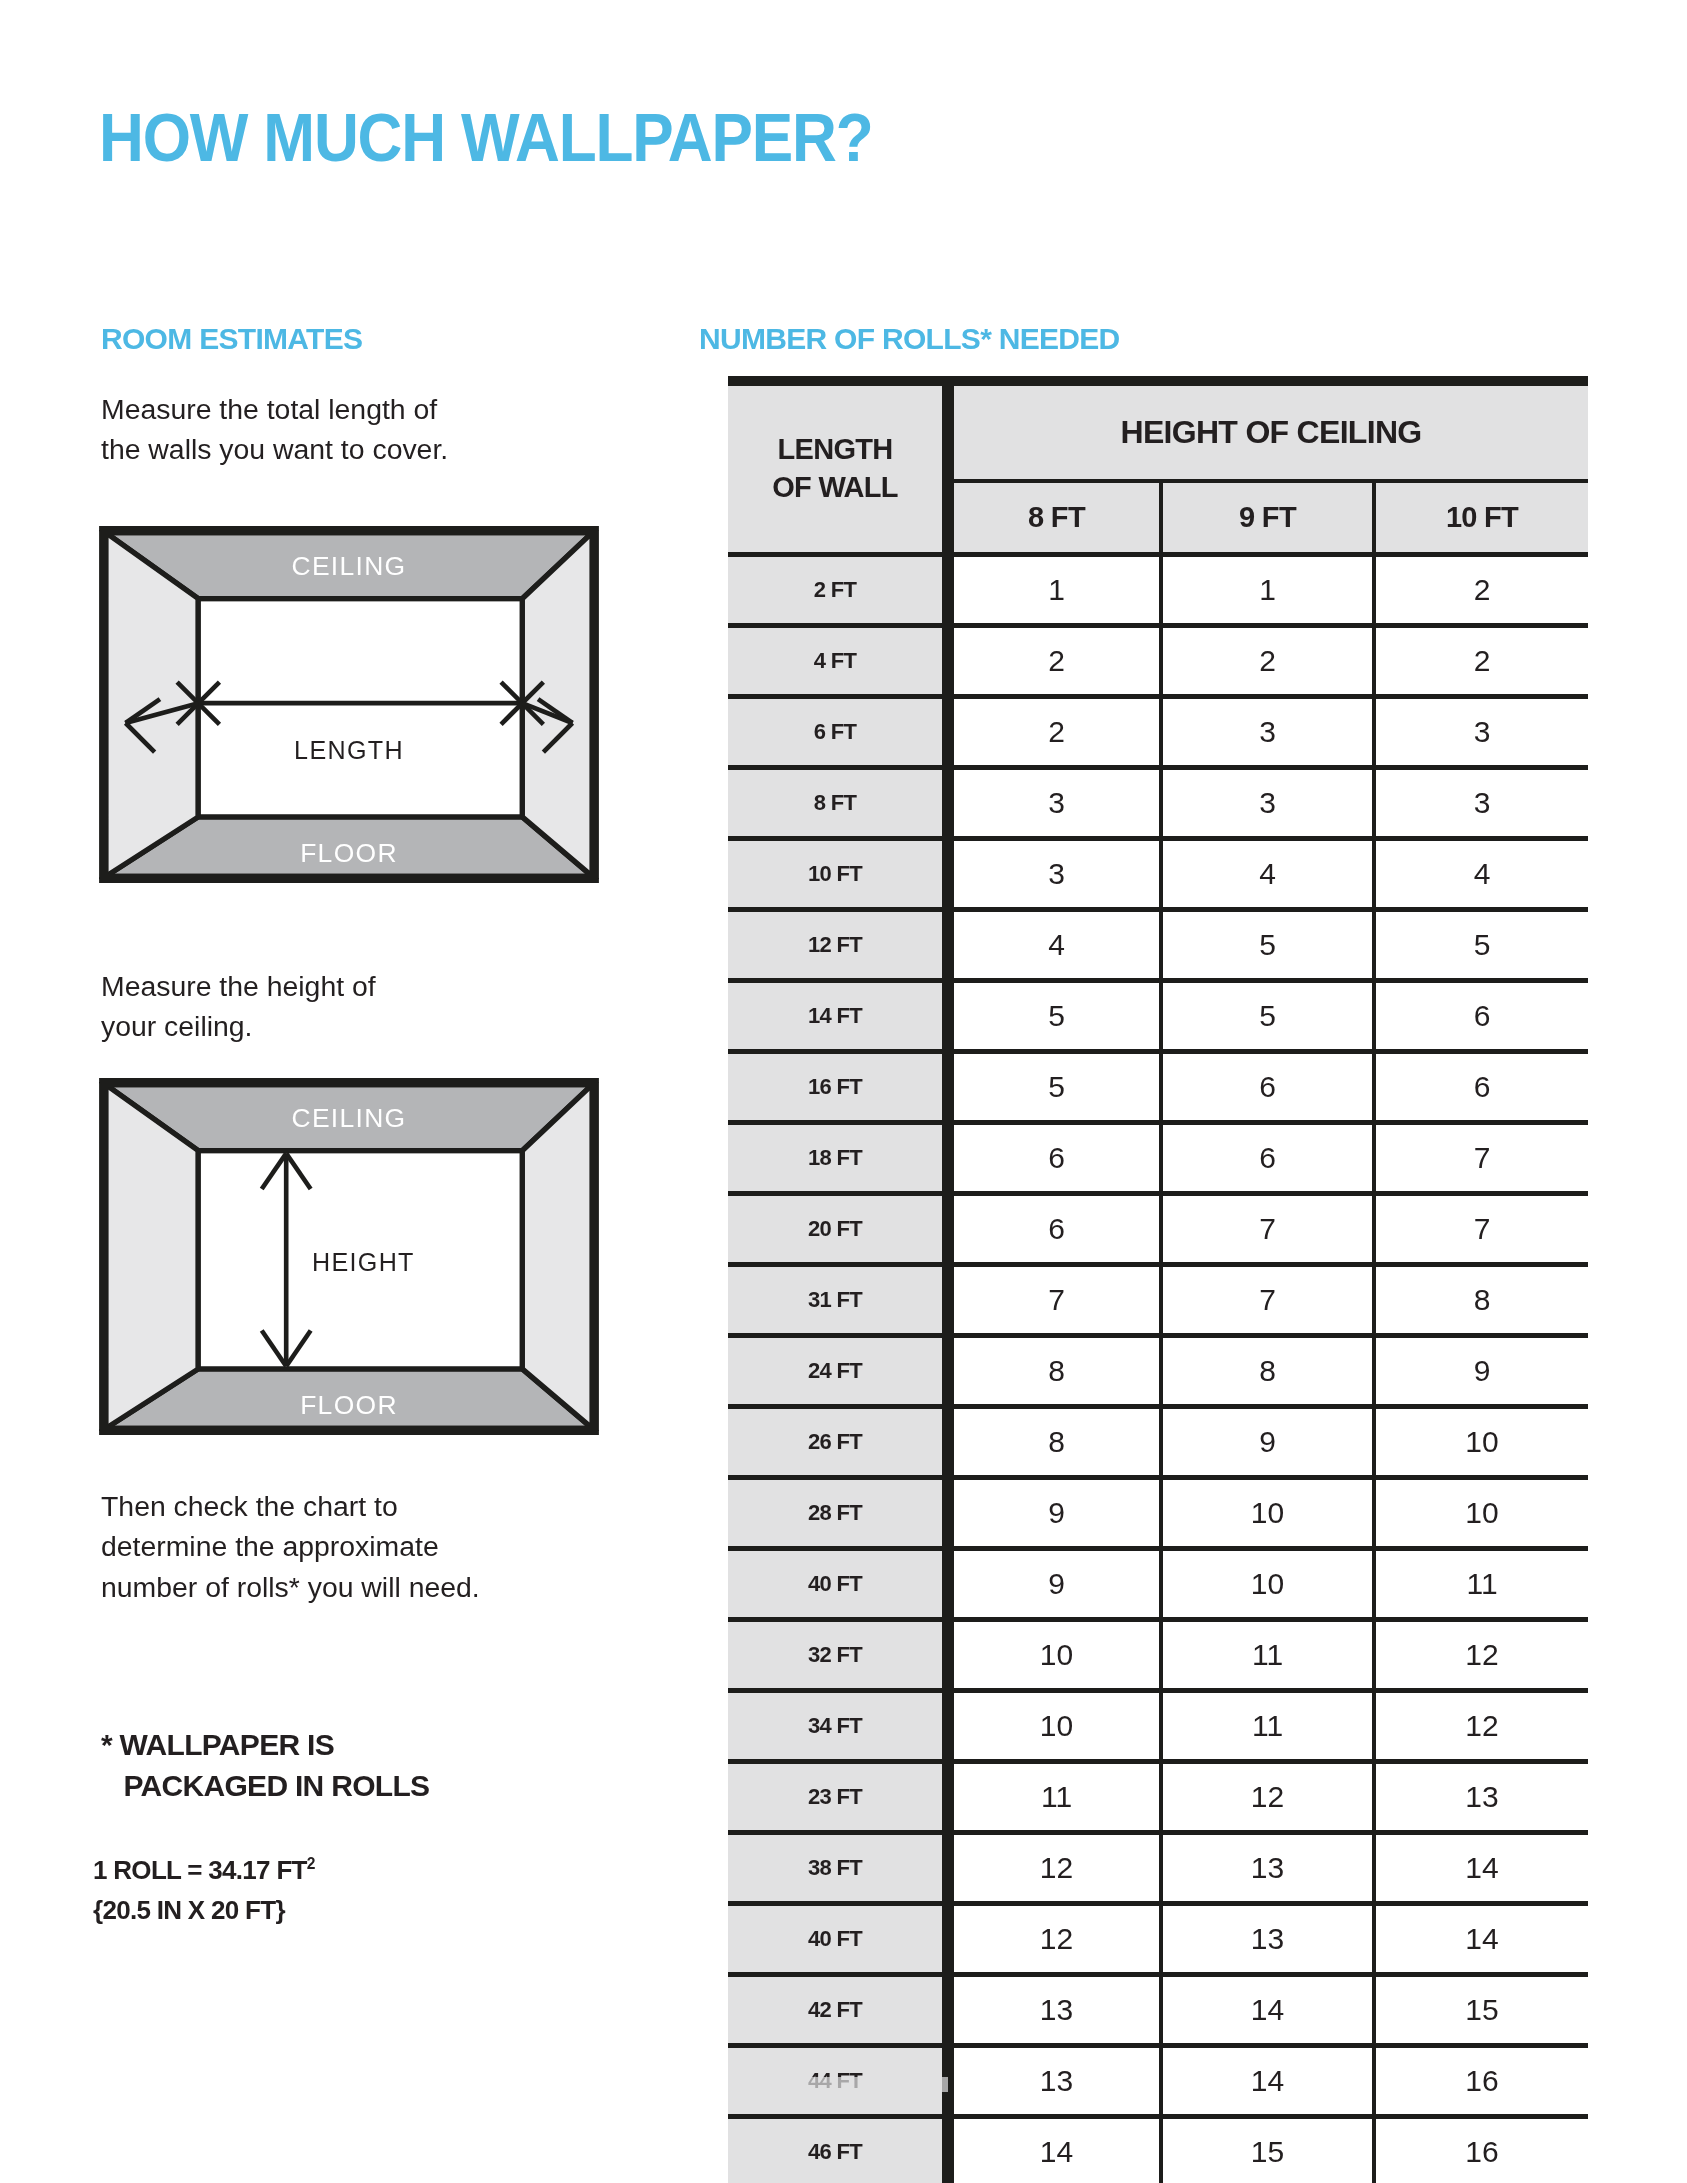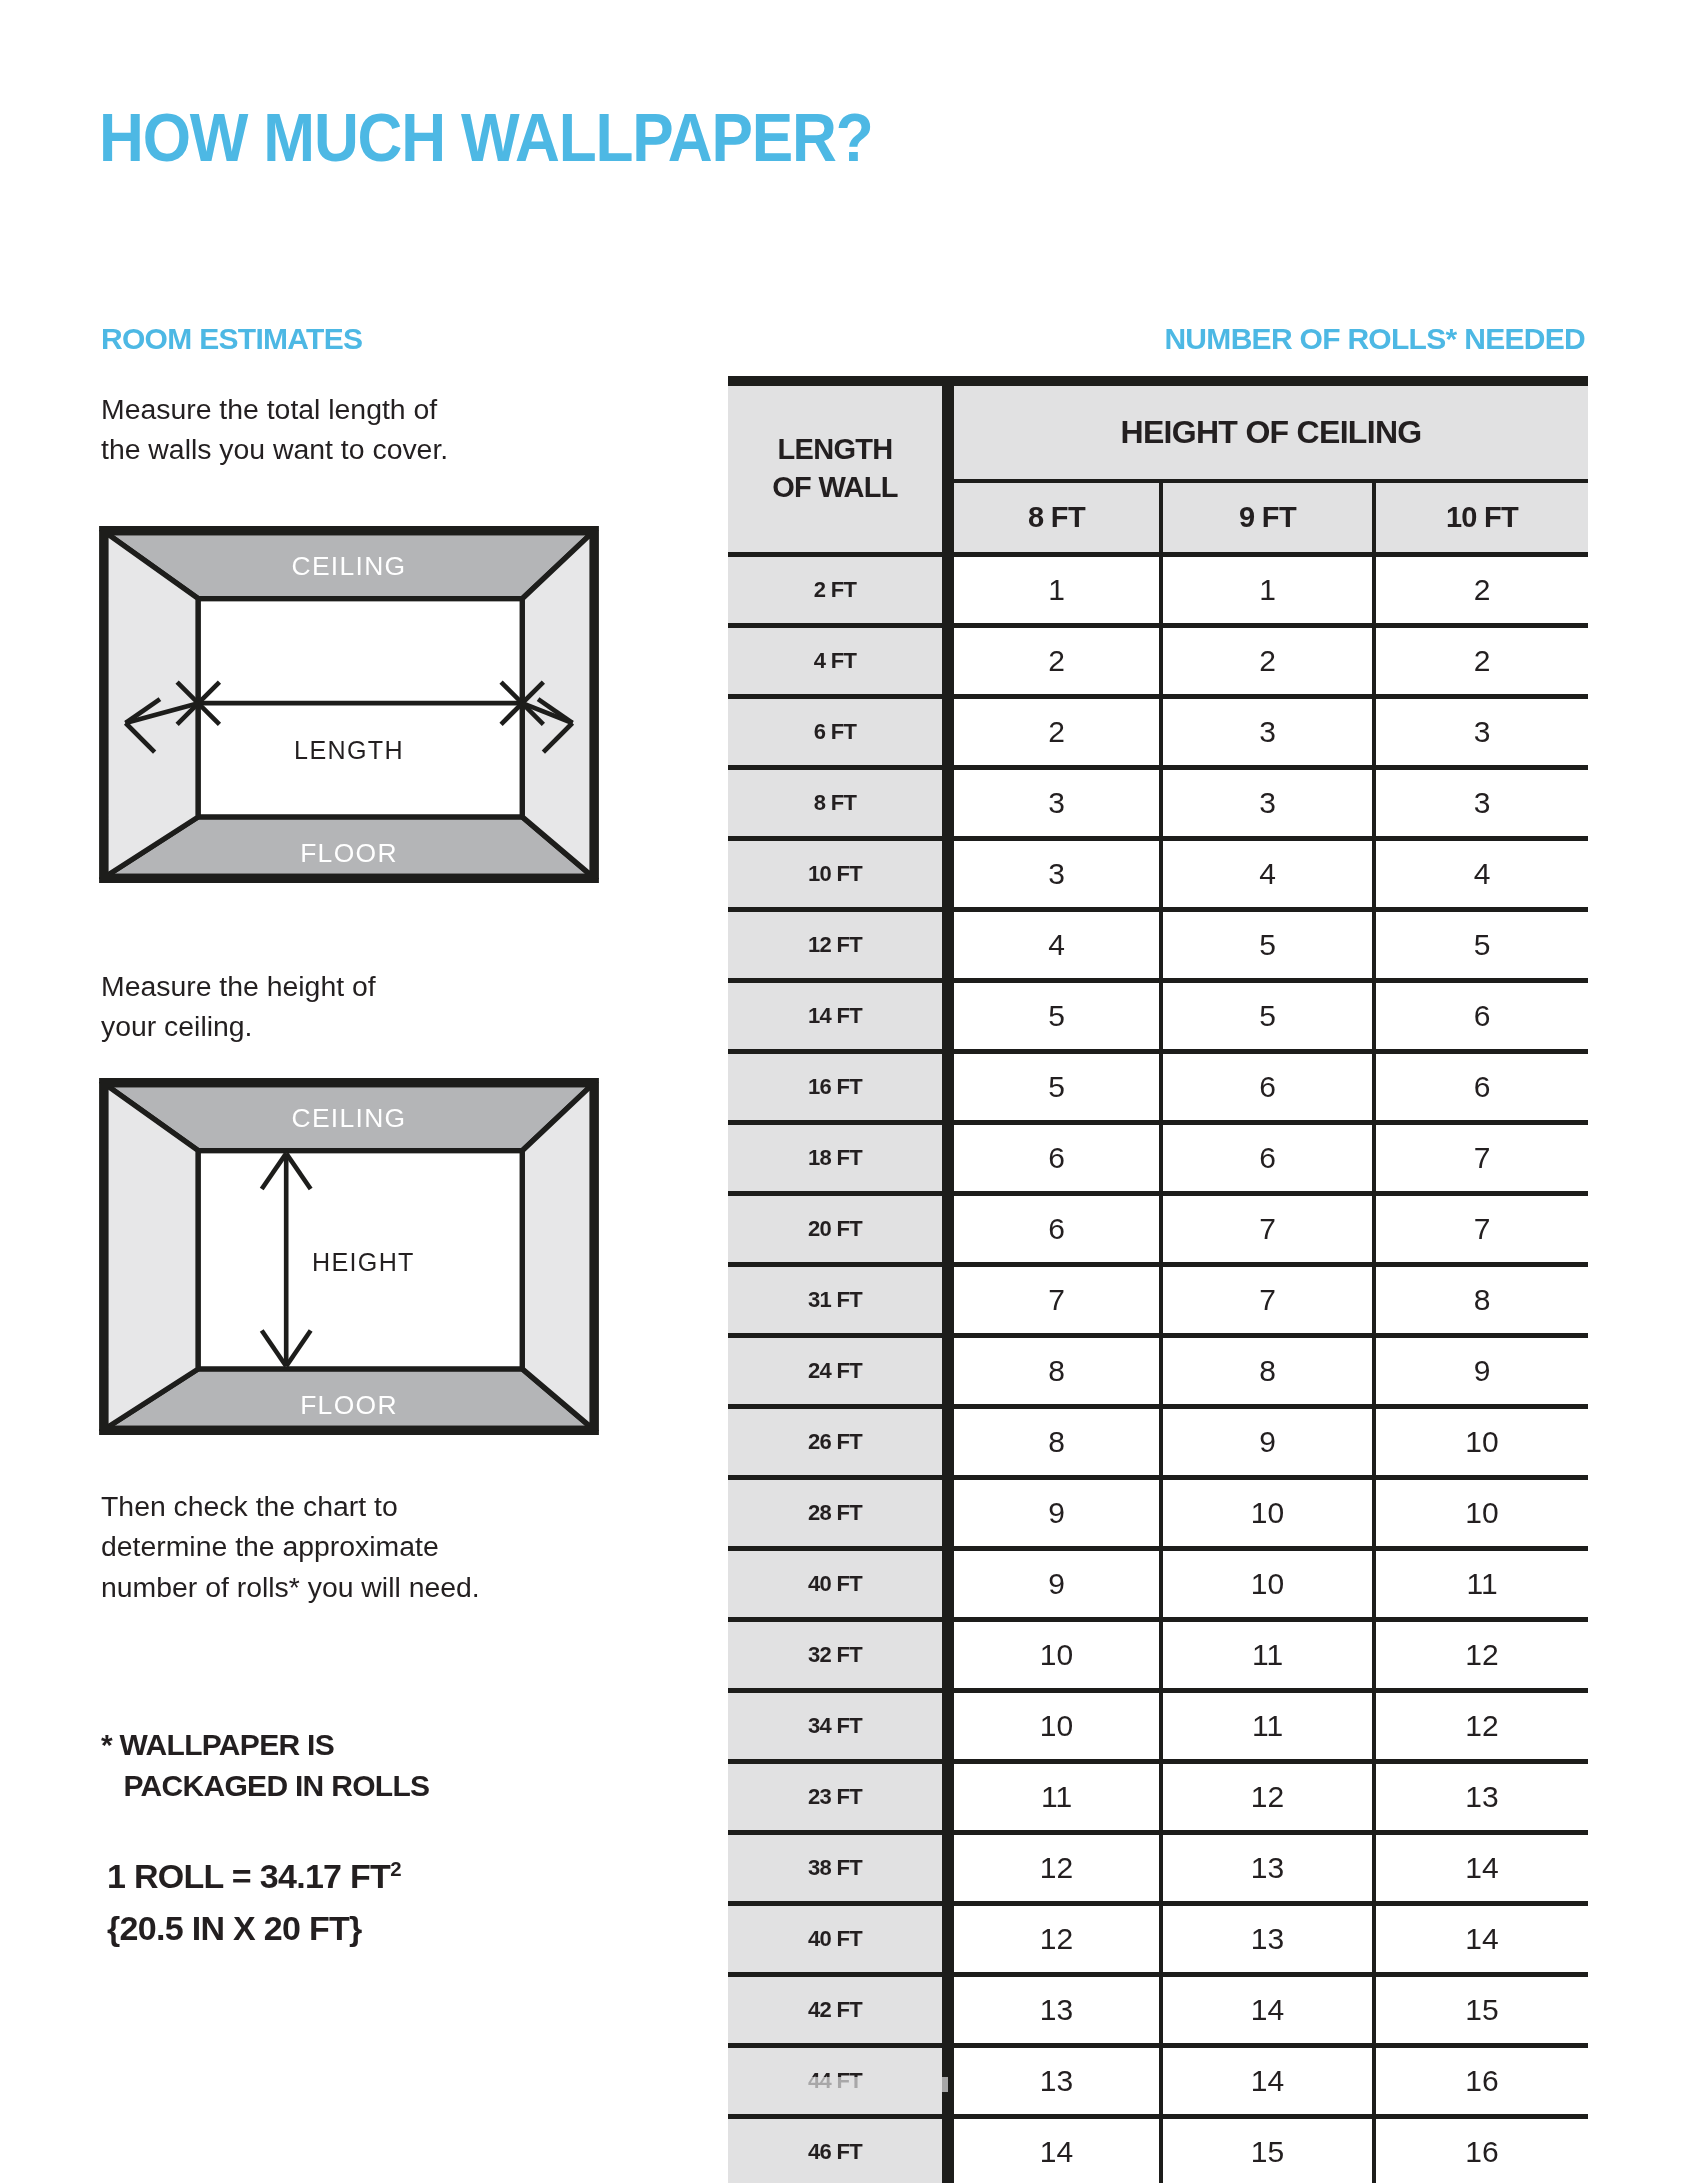--- a/index.html
+++ b/index.html
@@ -12,35 +12,35 @@
   .page-title{
     left:99px;top:98px;font-size:69px;font-weight:bold;letter-spacing:-1.3px;
     color:var(--accent,#4db8e4);transform:scaleX(.9);transform-origin:left top;
     white-space:nowrap;
   }
   .section-heading{
     font-size:30px;font-weight:bold;color:var(--accent,#4db8e4);
     letter-spacing:-0.7px;white-space:nowrap;
   }
   .left-heading{left:101px;top:322px;}
-  .table-heading{left:725px;top:322px;width:860px;text-align:right;}
+  .table-heading{left:699px;top:322px;width:860px;text-align:left;}
   .para{
     left:101px;font-size:28.4px;line-height:1.42;color:var(--text,#231f20);
     letter-spacing:0;
   }
   .para1{top:389px;}
   .para2{top:966px;}
   .para3{top:1486px;}
   .footnote{
     left:101px;top:1725px;font-size:30px;font-weight:bold;line-height:1.35;
     letter-spacing:-0.7px;
   }
   .footnote .indent{padding-left:22.5px;}
   .rollinfo{
-    left:107px;top:1851px;font-size:34px;font-weight:bold;line-height:1.52;
+    left:93px;top:1851px;font-size:26px;font-weight:bold;line-height:1.52;
     letter-spacing:-0.7px;white-space:nowrap;
   }
   .rollinfo sup{font-size:60%;vertical-align:super;}
   .diagram{left:99px;width:500px;height:357px;}
   .diagram1{top:526px;}
   .diagram2{top:1078px;}
 
   table.rolls{
     position:absolute;left:728px;top:376px;width:860px;
     border-collapse:collapse;table-layout:fixed;

